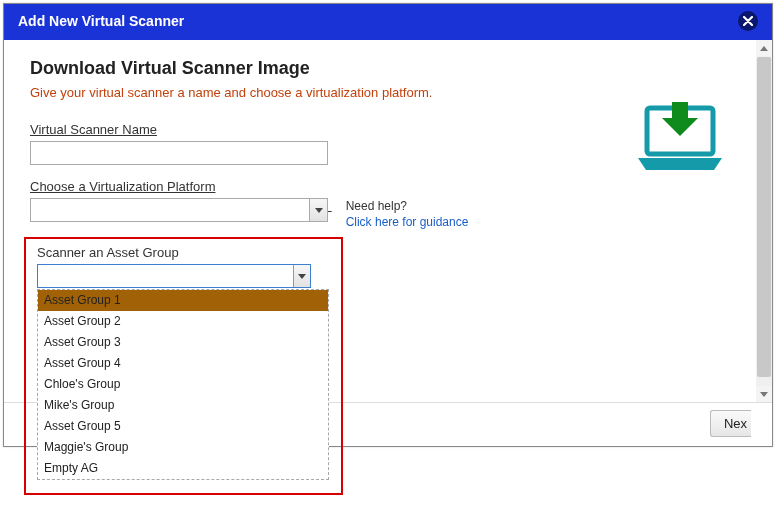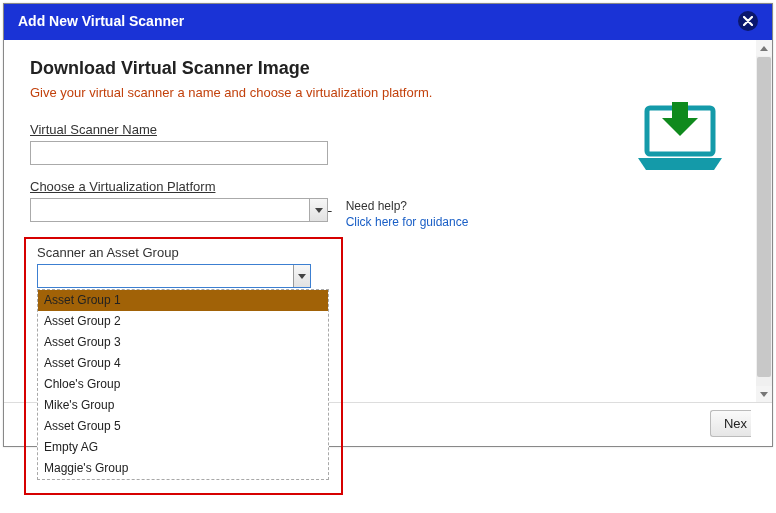--- a/index.html
+++ b/index.html
@@ -257,22 +257,22 @@
             </svg>
         </div>
         <div class="combo-list" id="asset-list">
             <div class="combo-item selected">Asset Group 1</div>
             <div class="combo-item">Asset Group 2</div>
             <div class="combo-item">Asset Group 3</div>
             <div class="combo-item">Asset Group 4</div>
             <div class="combo-item">Chloe's Group</div>
             <div class="combo-item">Mike's Group</div>
             <div class="combo-item">Asset Group 5</div>
+            <div class="combo-item">Maggie's Group</div>
             <div class="combo-item">Empty AG</div>
-            <div class="combo-item">Maggie's Group</div>
           </div>
       </div>
     </div>
 
     <div class="asset-highlight"></div>
   </div>
 
   <div class="footer">
     <button class="next-btn">Nex</button>
   </div>

